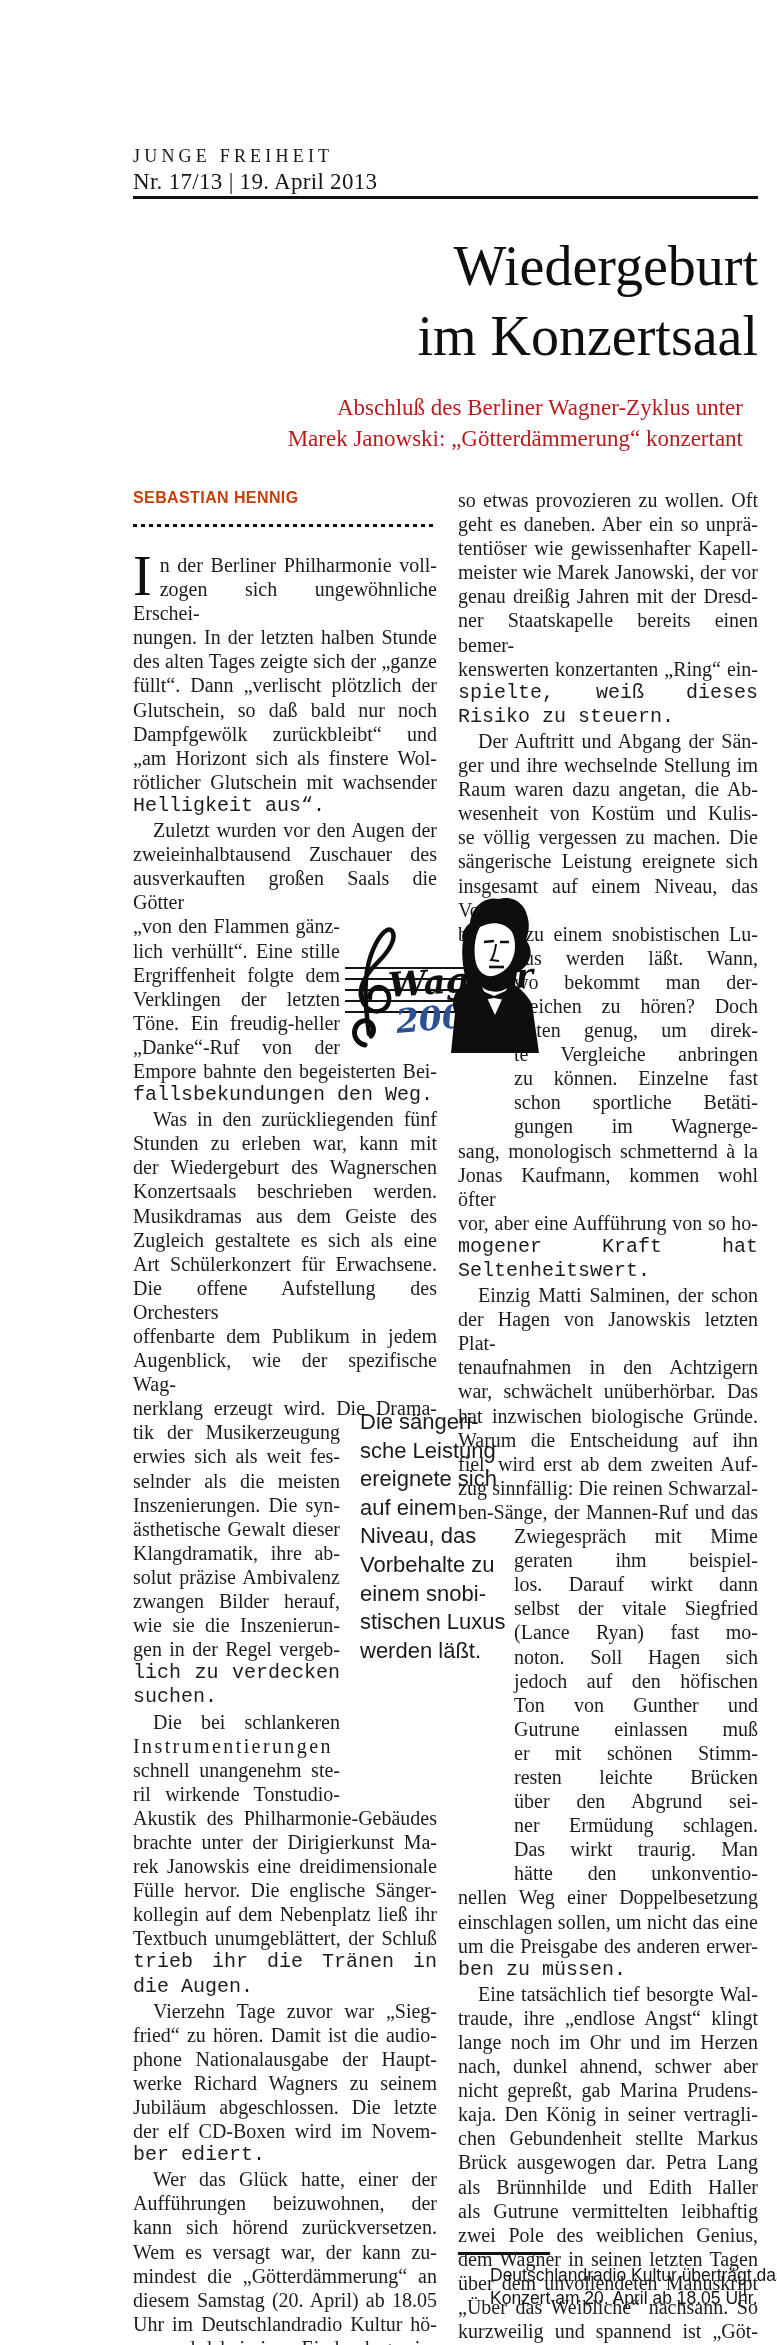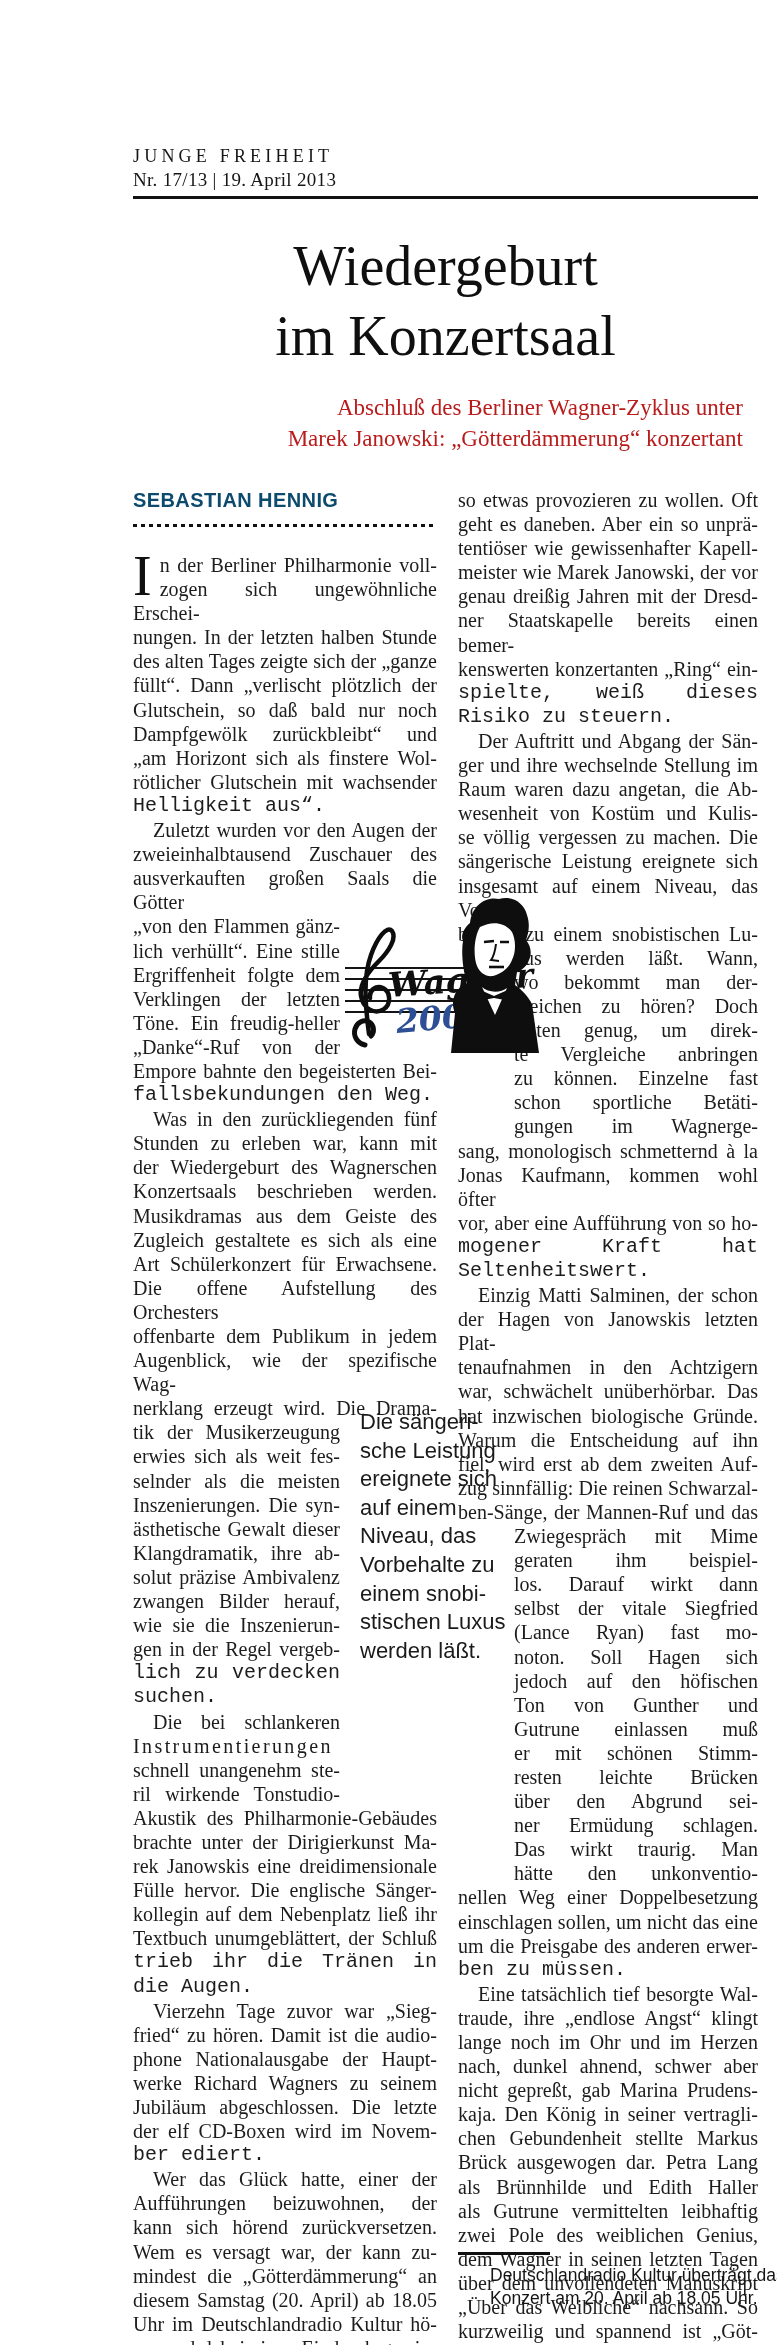--- a/index.html
+++ b/index.html
@@ -4,27 +4,27 @@
 <style>
   html,body{margin:0;padding:0;}
   body{
     width:777px;height:2345px;position:relative;background:#ffffff;
     font-family:"Liberation Serif", serif;color:#1b1b1b;overflow:hidden;
     -webkit-font-smoothing:antialiased;
   }
   .abs{position:absolute;}
   
   .masthead-name{left:133px;top:146px;font-size:18px;letter-spacing:4.2px;color:#161616;}
-  .masthead-issue{left:133px;top:169px;font-size:19px;letter-spacing:.3px;color:#161616;}
+  .masthead-issue{left:133px;top:169px;font-size:23px;letter-spacing:.3px;color:#161616;}
   .header-rule{left:133px;top:196px;width:625px;height:3px;background:#121212;}
   
-  .headline{left:133px;top:231px;width:625px;text-align:center;font-size:56px;line-height:70px;color:#0f0f0f;}
+  .headline{left:133px;top:231px;width:625px;text-align:right;font-size:56px;line-height:70px;color:#0f0f0f;}
   .subtitle{left:118px;top:392px;width:625px;text-align:right;font-size:23px;line-height:31px;color:#b91c1c;}
   
-  .byline{left:133px;top:489px;font-family:"Liberation Sans",sans-serif;font-weight:bold;font-size:20px;letter-spacing:.4px;color:#0c4a6e;}
+  .byline{left:133px;top:489px;font-family:"Liberation Sans",sans-serif;font-weight:bold;font-size:16px;letter-spacing:.4px;color:#c2410c;}
   .byline-rule{left:133px;top:524px;width:301px;height:3px;
     background:repeating-linear-gradient(90deg,#111 0 4px,transparent 4px 8px);}
   
   .col{font-size:20px;line-height:24.1px;color:#1c1c1c;}
   .col-left{left:133px;top:553px;width:304px;}
   .col-right{left:458px;top:488px;width:300px;}
   .line{text-align:justify;text-align-last:justify;text-justify:inter-word;white-space:normal;}
   .line.pe{text-align-last:left;font-family:Liberation Mono, monospace;}
   .line.fi{text-indent:20px;}
   .line.ls{letter-spacing:2.4px;}

